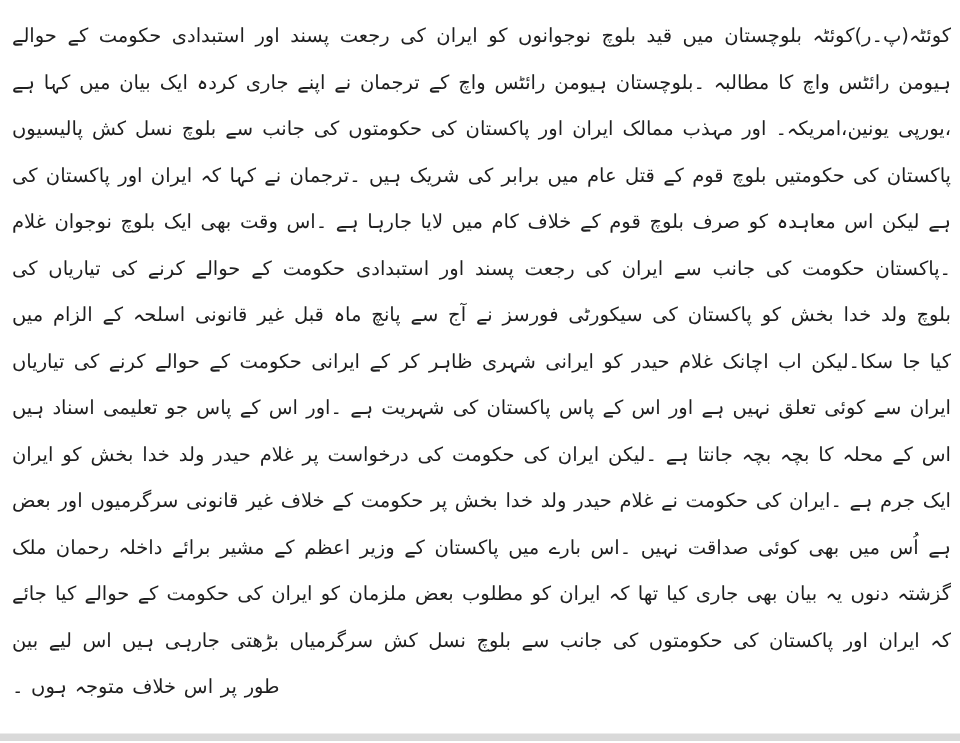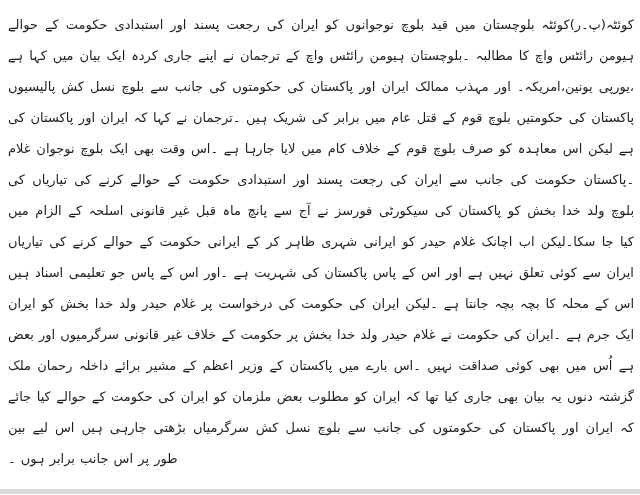--- a/index.html
+++ b/index.html
@@ -60,16 +60,16 @@
     <div class="line">ہے لیکن اس معاہدہ کو صرف بلوچ قوم کے خلاف کام میں لایا جارہا ہے ۔اس وقت بھی ایک بلوچ نوجوان غلام حیدر ولد خدا بخش جو کوئٹہ میں قید ہیں</div>
     <div class="line">۔پاکستان حکومت کی جانب سے ایران کی رجعت پسند اور استبدادی حکومت کے حوالے کرنے کی تیاریاں کی جارہی ہیں ۔ترجمان کا کہنا تھا کہ غلام حیدر</div>
     <div class="line">بلوچ ولد خدا بخش کو پاکستان کی سیکورٹی فورسز نے آج سے پانچ ماہ قبل غیر قانونی اسلحہ کے الزام میں گرفتار کیا تھا لیکن ان پانچ ماہ میں اس پر یہ الزام ثابت نہیں</div>
     <div class="line">کیا جا سکا۔لیکن اب اچانک غلام حیدر کو ایرانی شہری ظاہر کر کے ایرانی حکومت کے حوالے کرنے کی تیاریاں کی جارہی ہیں۔جبکہ غلام حیدر ولد خدا بخش کا</div>
     <div class="line">ایران سے کوئی تعلق نہیں ہے اور اس کے پاس پاکستان کی شہریت ہے ۔اور اس کے پاس جو تعلیمی اسناد ہیں وہ بھی پاکستانی تعلیمی اداروں کی ہیں اور غلام حیدر کو</div>
     <div class="line">اس کے محلہ کا بچہ بچہ جانتا ہے ۔لیکن ایران کی حکومت کی درخواست پر غلام حیدر ولد خدا بخش کو ایران کی حکومت کے حوالے کیا جارہا ہے جو انسانیت کے نام پر</div>
     <div class="line">ایک جرم ہے ۔ایران کی حکومت نے غلام حیدر ولد خدا بخش پر حکومت کے خلاف غیر قانونی سرگرمیوں اور بعض مقدمات میں مطلوب ہونے کا جو الزام عائد کیا</div>
     <div class="line">ہے اُس میں بھی کوئی صداقت نہیں ۔اس بارے میں پاکستان کے وزیر اعظم کے مشیر برائے داخلہ رحمان ملک خاص سرگرمیاں دکھا رہے ہیں اور انھوں نے</div>
     <div class="line">گزشتہ دنوں یہ بیان بھی جاری کیا تھا کہ ایران کو مطلوب بعض ملزمان کو ایران کی حکومت کے حوالے کیا جائے گا۔بلوچ ہیومن رائٹس واچ کے ترجمان کا کہنا تھا</div>
     <div class="line">کہ ایران اور پاکستان کی حکومتوں کی جانب سے بلوچ نسل کش سرگرمیاں بڑھتی جارہی ہیں اس لیے بین الاقوامی انسانی حقوق کی تنظیمیں اور اقوام متحدہ فوری</div>
-    <div class="line last">طور پر اس جانب برابر ہوں ۔</div>
+    <div class="line last">طور پر اس خلاف متوجہ ہوں ۔</div>
   </div>
   <div class="scan-edge"></div>
 </div>
 
 </body></html>

